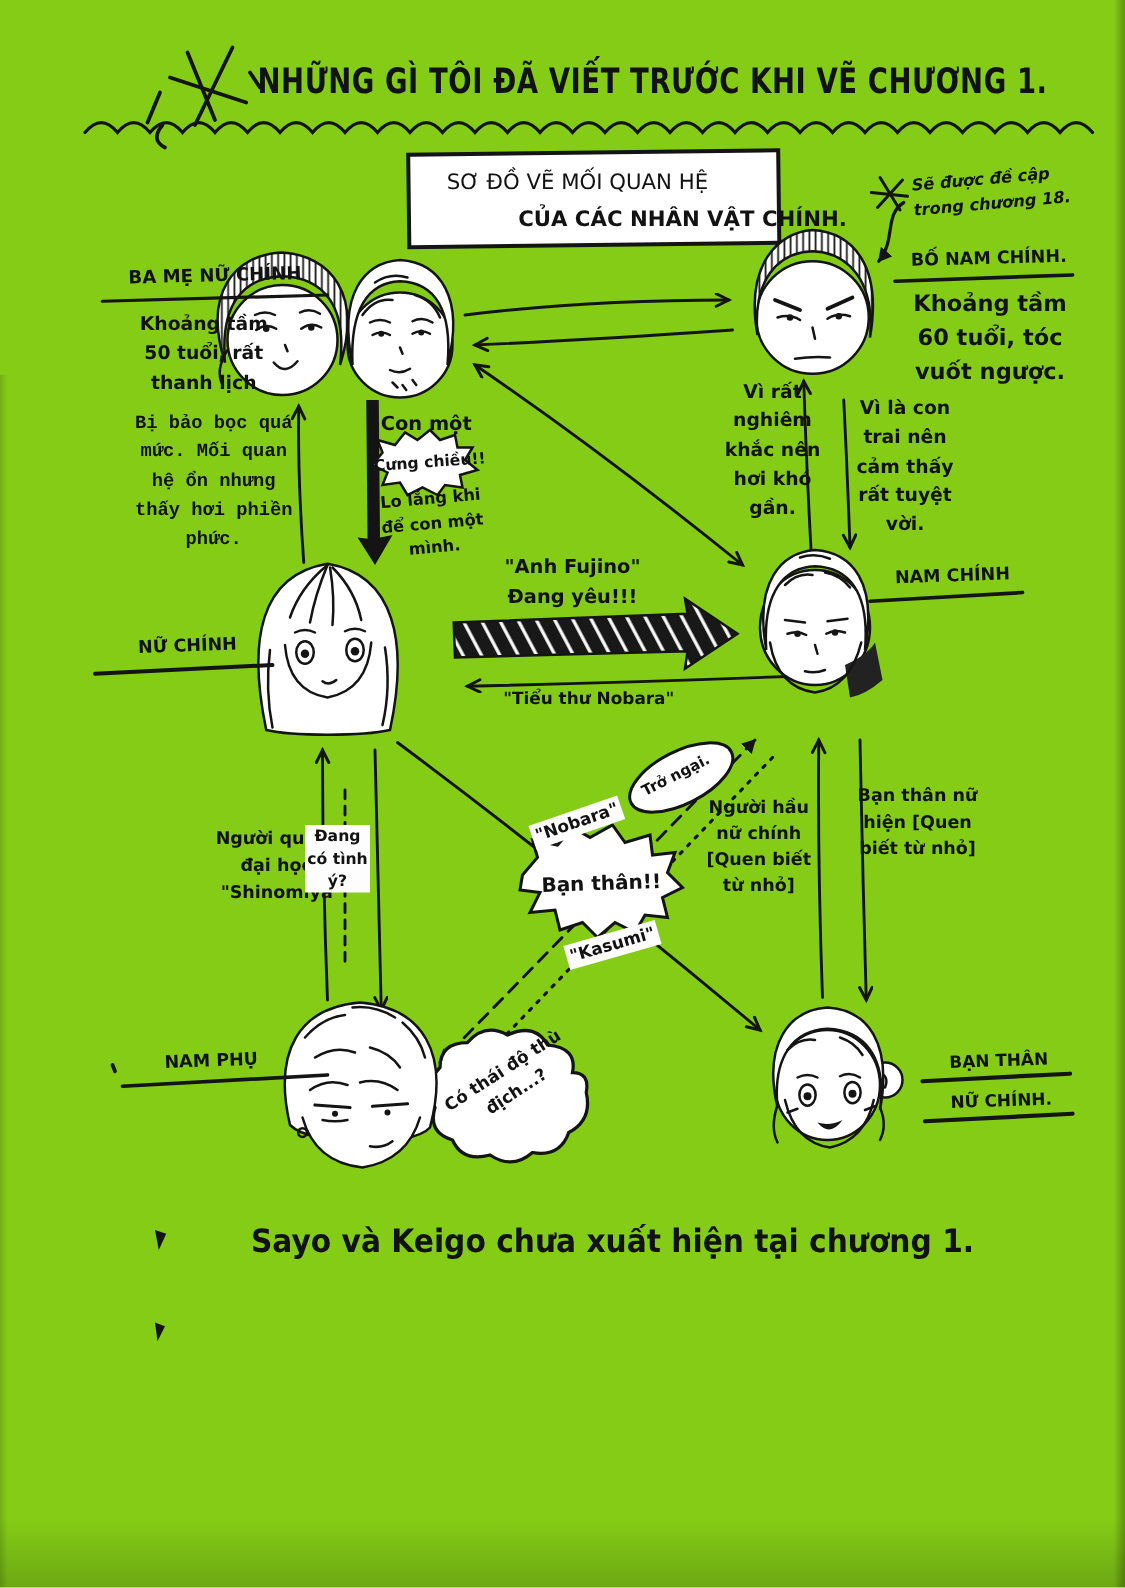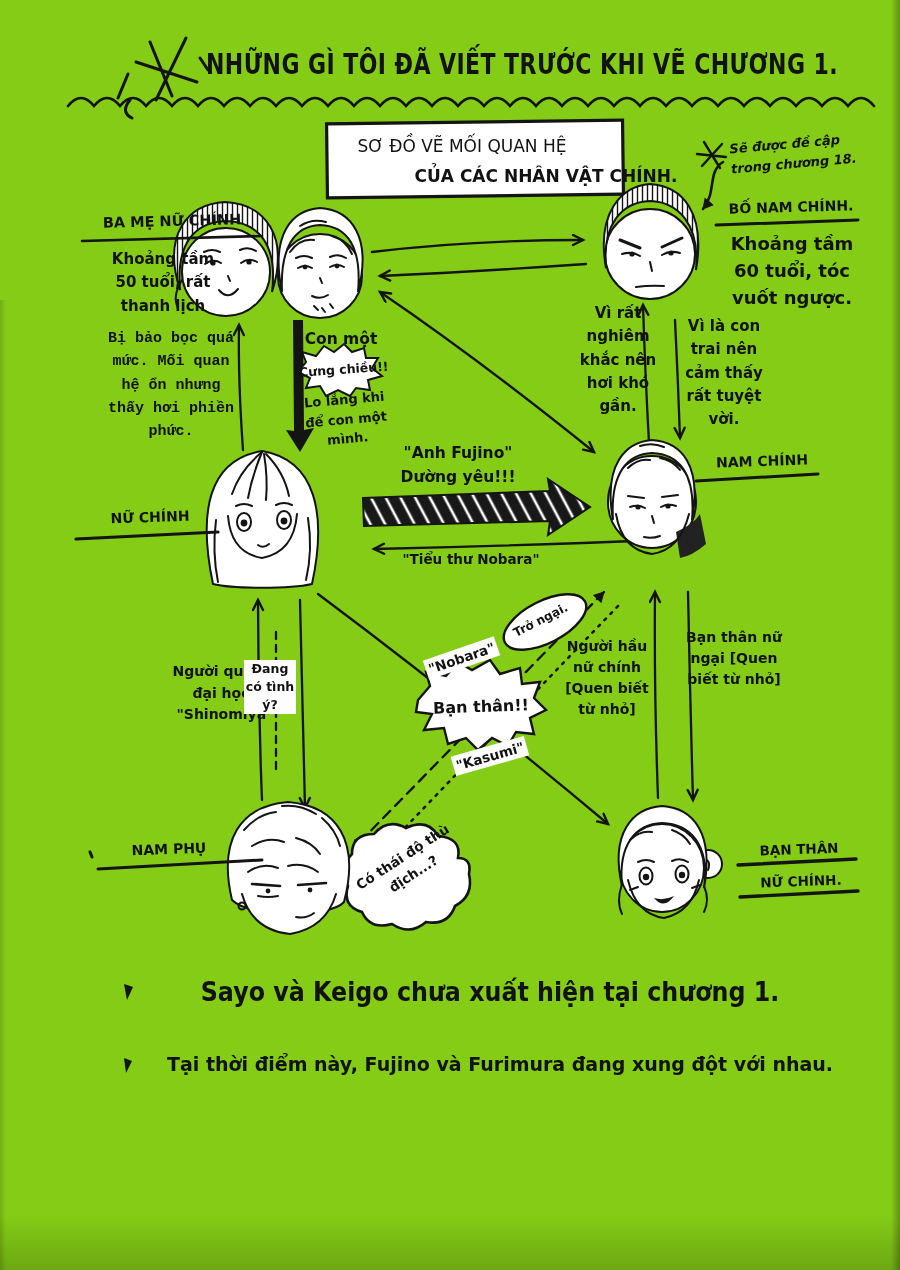--- a/index.html
+++ b/index.html
@@ -274,37 +274,36 @@
 <div class="t onlyc nw">Con một</div>
 <div class="t spoil nw">Cưng chiều!!</div>
 <div class="t worry">Lo lắng khi để con một mình.</div>
 <div class="t strict">Vì rất nghiêm khắc nên hơi khó gần.</div>
 <div class="t proud">Vì là con trai nên cảm thấy rất tuyệt vời.</div>
 
 <div class="t hlabel nw">NỮ CHÍNH</div>
 <div class="t mlabel nw">NAM CHÍNH</div>
 
 <div class="t fcall nw">"Anh Fujino"</div>
-<div class="t inlove nw">Dường yêu!!!</div>
+<div class="t inlove nw">Đang yêu!!!</div>
 <div class="t ncall nw">"Tiểu thư Nobara"</div>
 
 <div class="t uniq">Người quen ở đại học? "Shinomiya"</div>
 <div class="t crush">Đang có tình ý?</div>
 <div class="t maid">Người hầu nữ chính [Quen biết từ nhỏ]</div>
-<div class="t chf">Bạn thân nữ ngại [Quen biết từ nhỏ]</div>
+<div class="t chf">Bạn thân nữ hiện [Quen biết từ nhỏ]</div>
 
 <div class="t nname nw">"Nobara"</div>
 <div class="t bfs nw">Bạn thân!!</div>
 <div class="t kname nw">"Kasumi"</div>
 <div class="t obst nw">Trở ngại.</div>
 <div class="t host">Có thái độ thù địch...?</div>
 
 <div class="t smlabel nw">NAM PHỤ</div>
 <div class="t bff1 nw">BẠN THÂN</div>
 <div class="t bff2 nw">NỮ CHÍNH.</div>
 
 <div class="t fn1">Sayo và Keigo chưa xuất hiện tại chương 1.</div>
-<div class="t fn2">Tại thời điểm này, Fujino và Furimura đang xung đột với nhau.</div>
 
 <div class="edge-r"></div>
 <div class="edge-b"></div>
 <div class="edge-l"></div>
 </div>
 
 </body></html>

